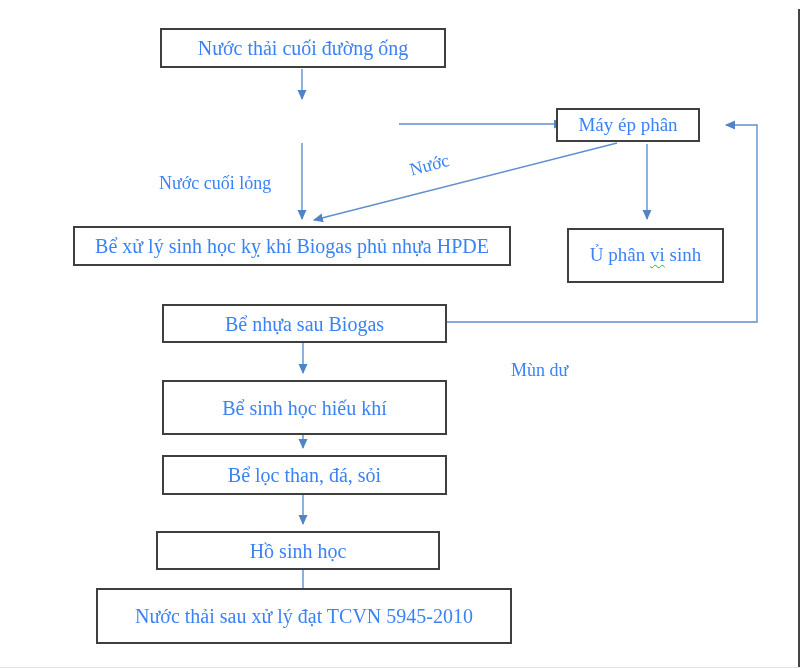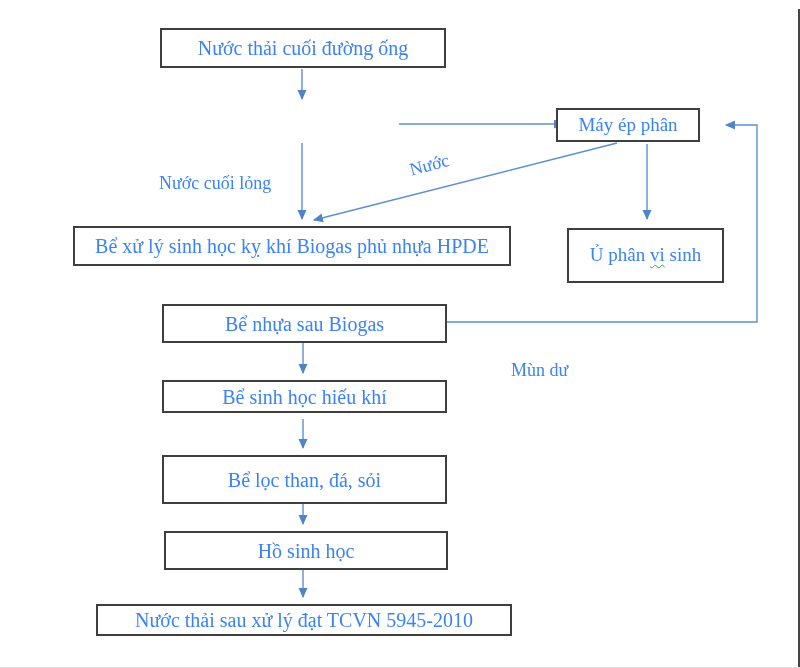--- a/index.html
+++ b/index.html
@@ -98,27 +98,27 @@
   <div class="node" style="left:73px; top:226px; width:438px; height:40px;">Bể xử lý sinh học kỵ khí Biogas phủ nhựa HPDE</div>
 
   <div class="node" style="left:567px; top:228px; width:157px; height:55px; font-size:19px;">
     <span style="white-space:pre;">Ủ phân </span>
       <span class="squiggle">vi</span>
       <span style="white-space:pre;"> sinh</span>
   </div>
 
   <div class="node" style="left:162px; top:304px; width:285px; height:39px;">Bể nhựa sau Biogas</div>
 
-  <div class="node" style="left:162px; top:380px; width:285px; height:33px;">Bể sinh học hiếu khí</div>
+  <div class="node" style="left:162px; top:380px; width:285px; height:55px;">Bể sinh học hiếu khí</div>
 
-  <div class="node" style="left:162px; top:455px; width:285px; height:49px;">Bể lọc than, đá, sỏi</div>
+  <div class="node" style="left:162px; top:455px; width:285px; height:40px;">Bể lọc than, đá, sỏi</div>
 
-  <div class="node" style="left:164px; top:531px; width:284px; height:39px;text-align:center;">Hồ sinh học</div>
+  <div class="node" style="left:156px; top:531px; width:284px; height:39px;text-align:center;">Hồ sinh học</div>
 
-  <div class="node" style="left:96px; top:604px; width:416px; height:32px;">Nước thải sau xử lý đạt TCVN 5945-2010</div>
+  <div class="node" style="left:96px; top:588px; width:416px; height:56px;">Nước thải sau xử lý đạt TCVN 5945-2010</div>
 
   <div class="edge-label" style="left:159px; top:173px;">Nước cuối lỏng</div>
 
   <div class="edge-label" style="left:410px; top:160px; transform:rotate(-15deg); transform-origin:left center;">Nước</div>
 
   <div class="edge-label" style="left:511px; top:331px;margin-top:29px;">Mùn dư</div>
 
   <div class="frame-edge-right"></div>
   <div class="frame-edge-bottom"></div>
 

